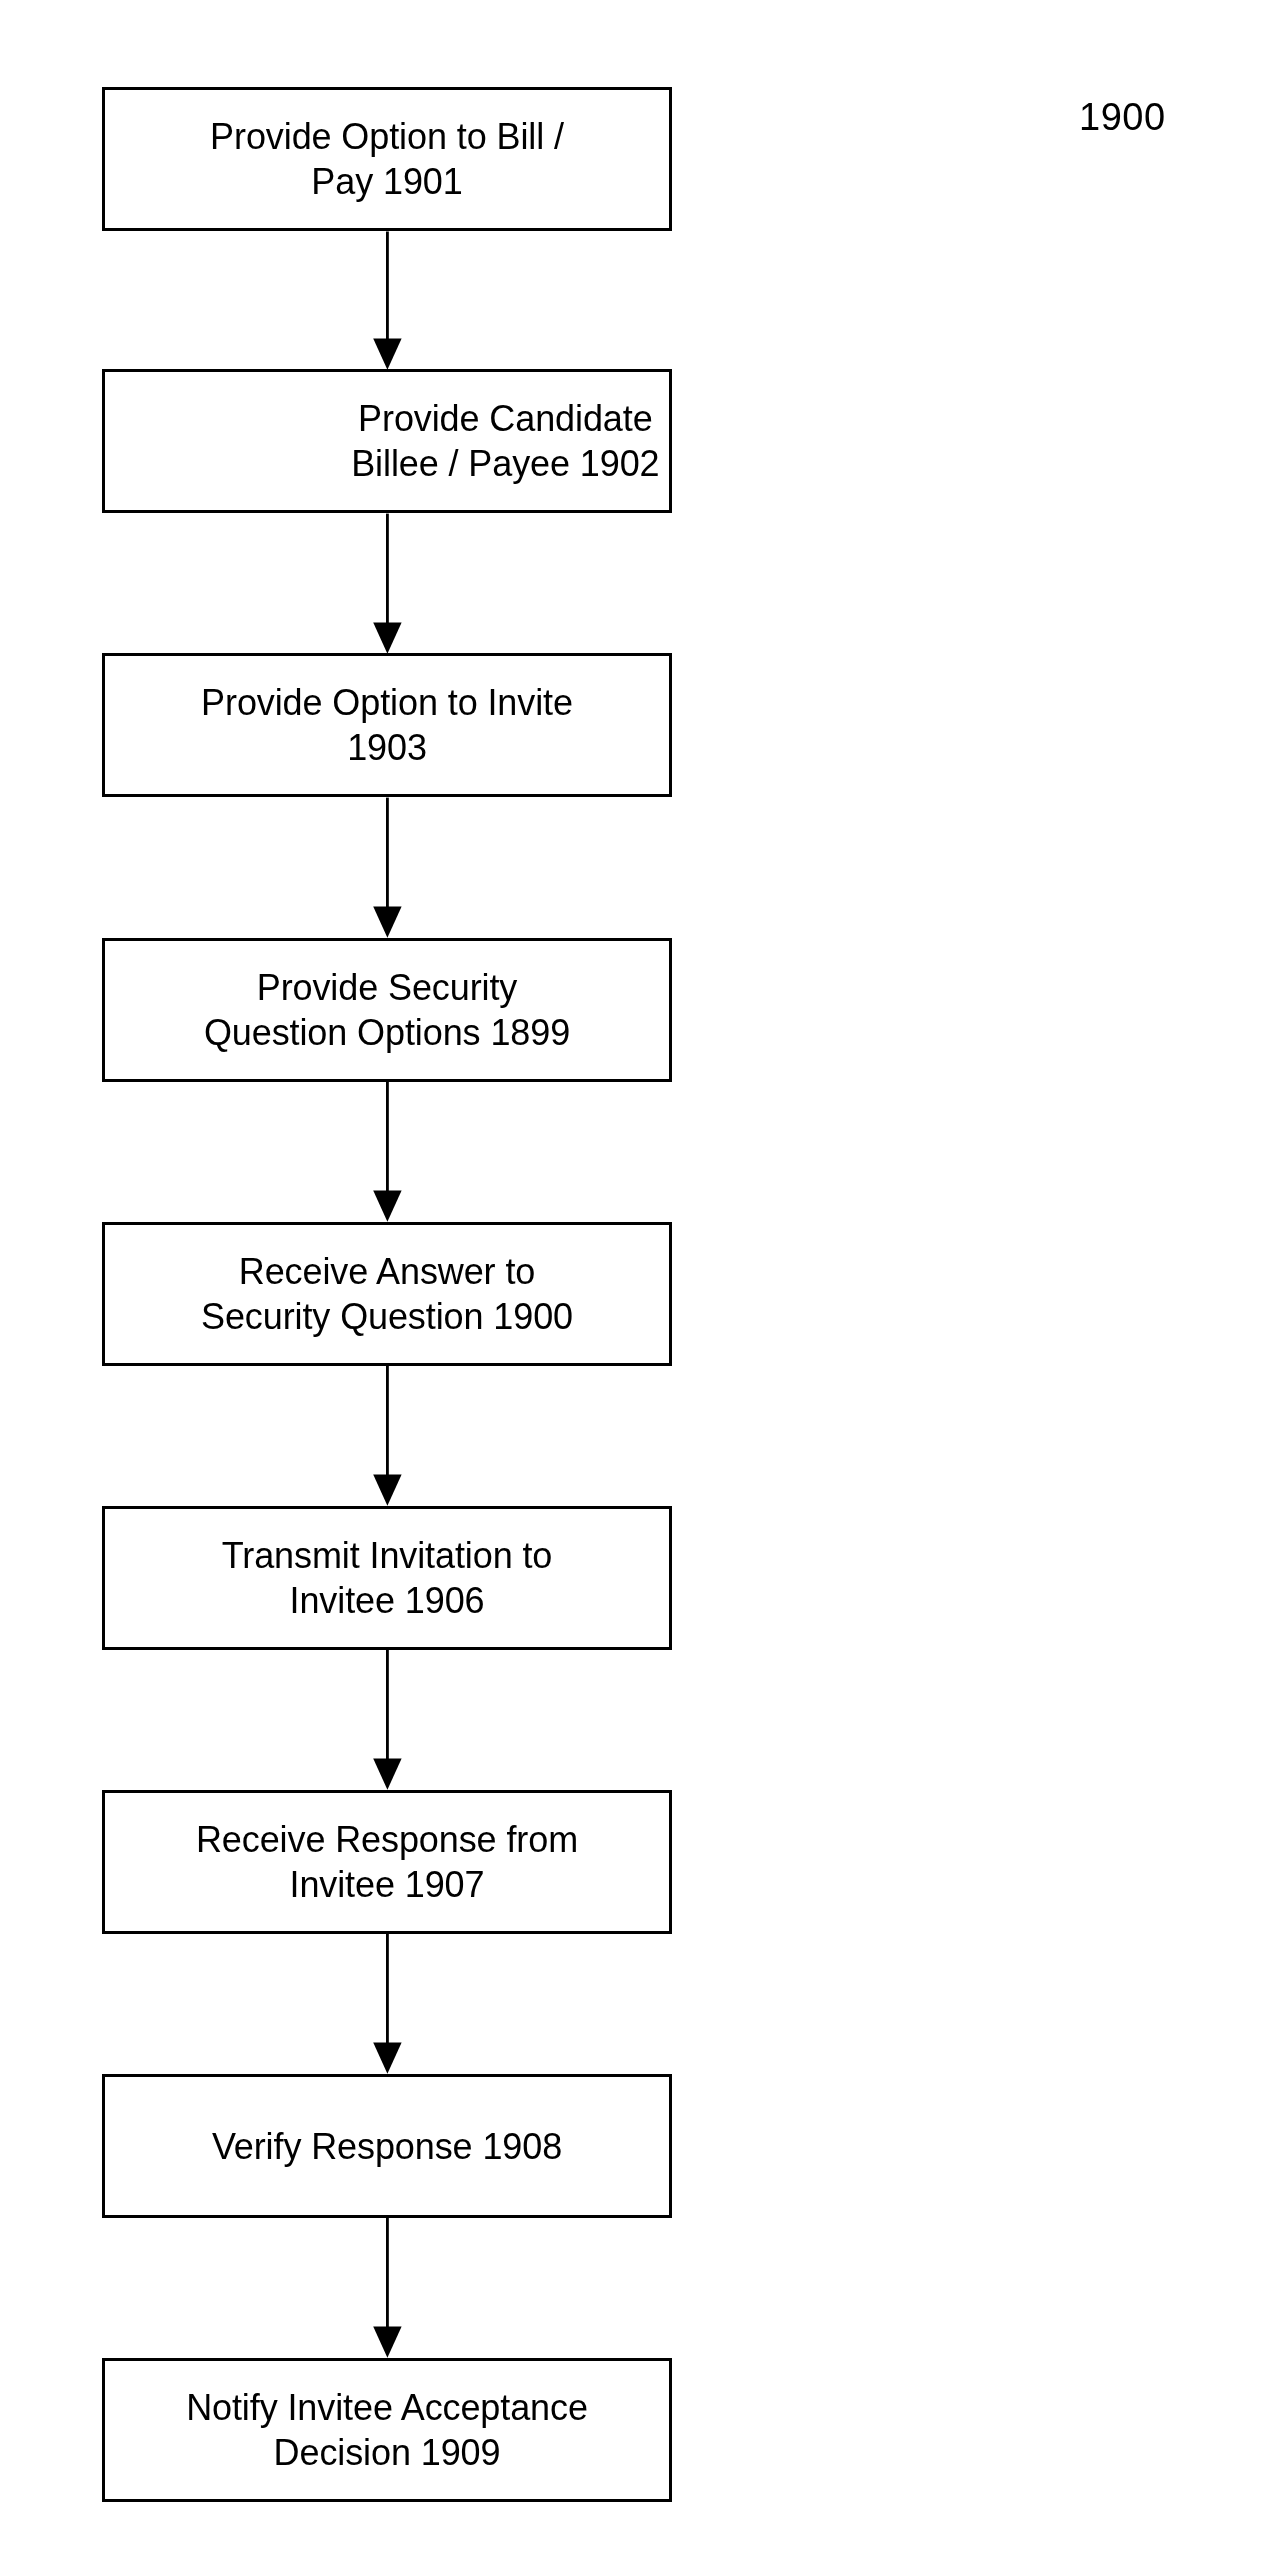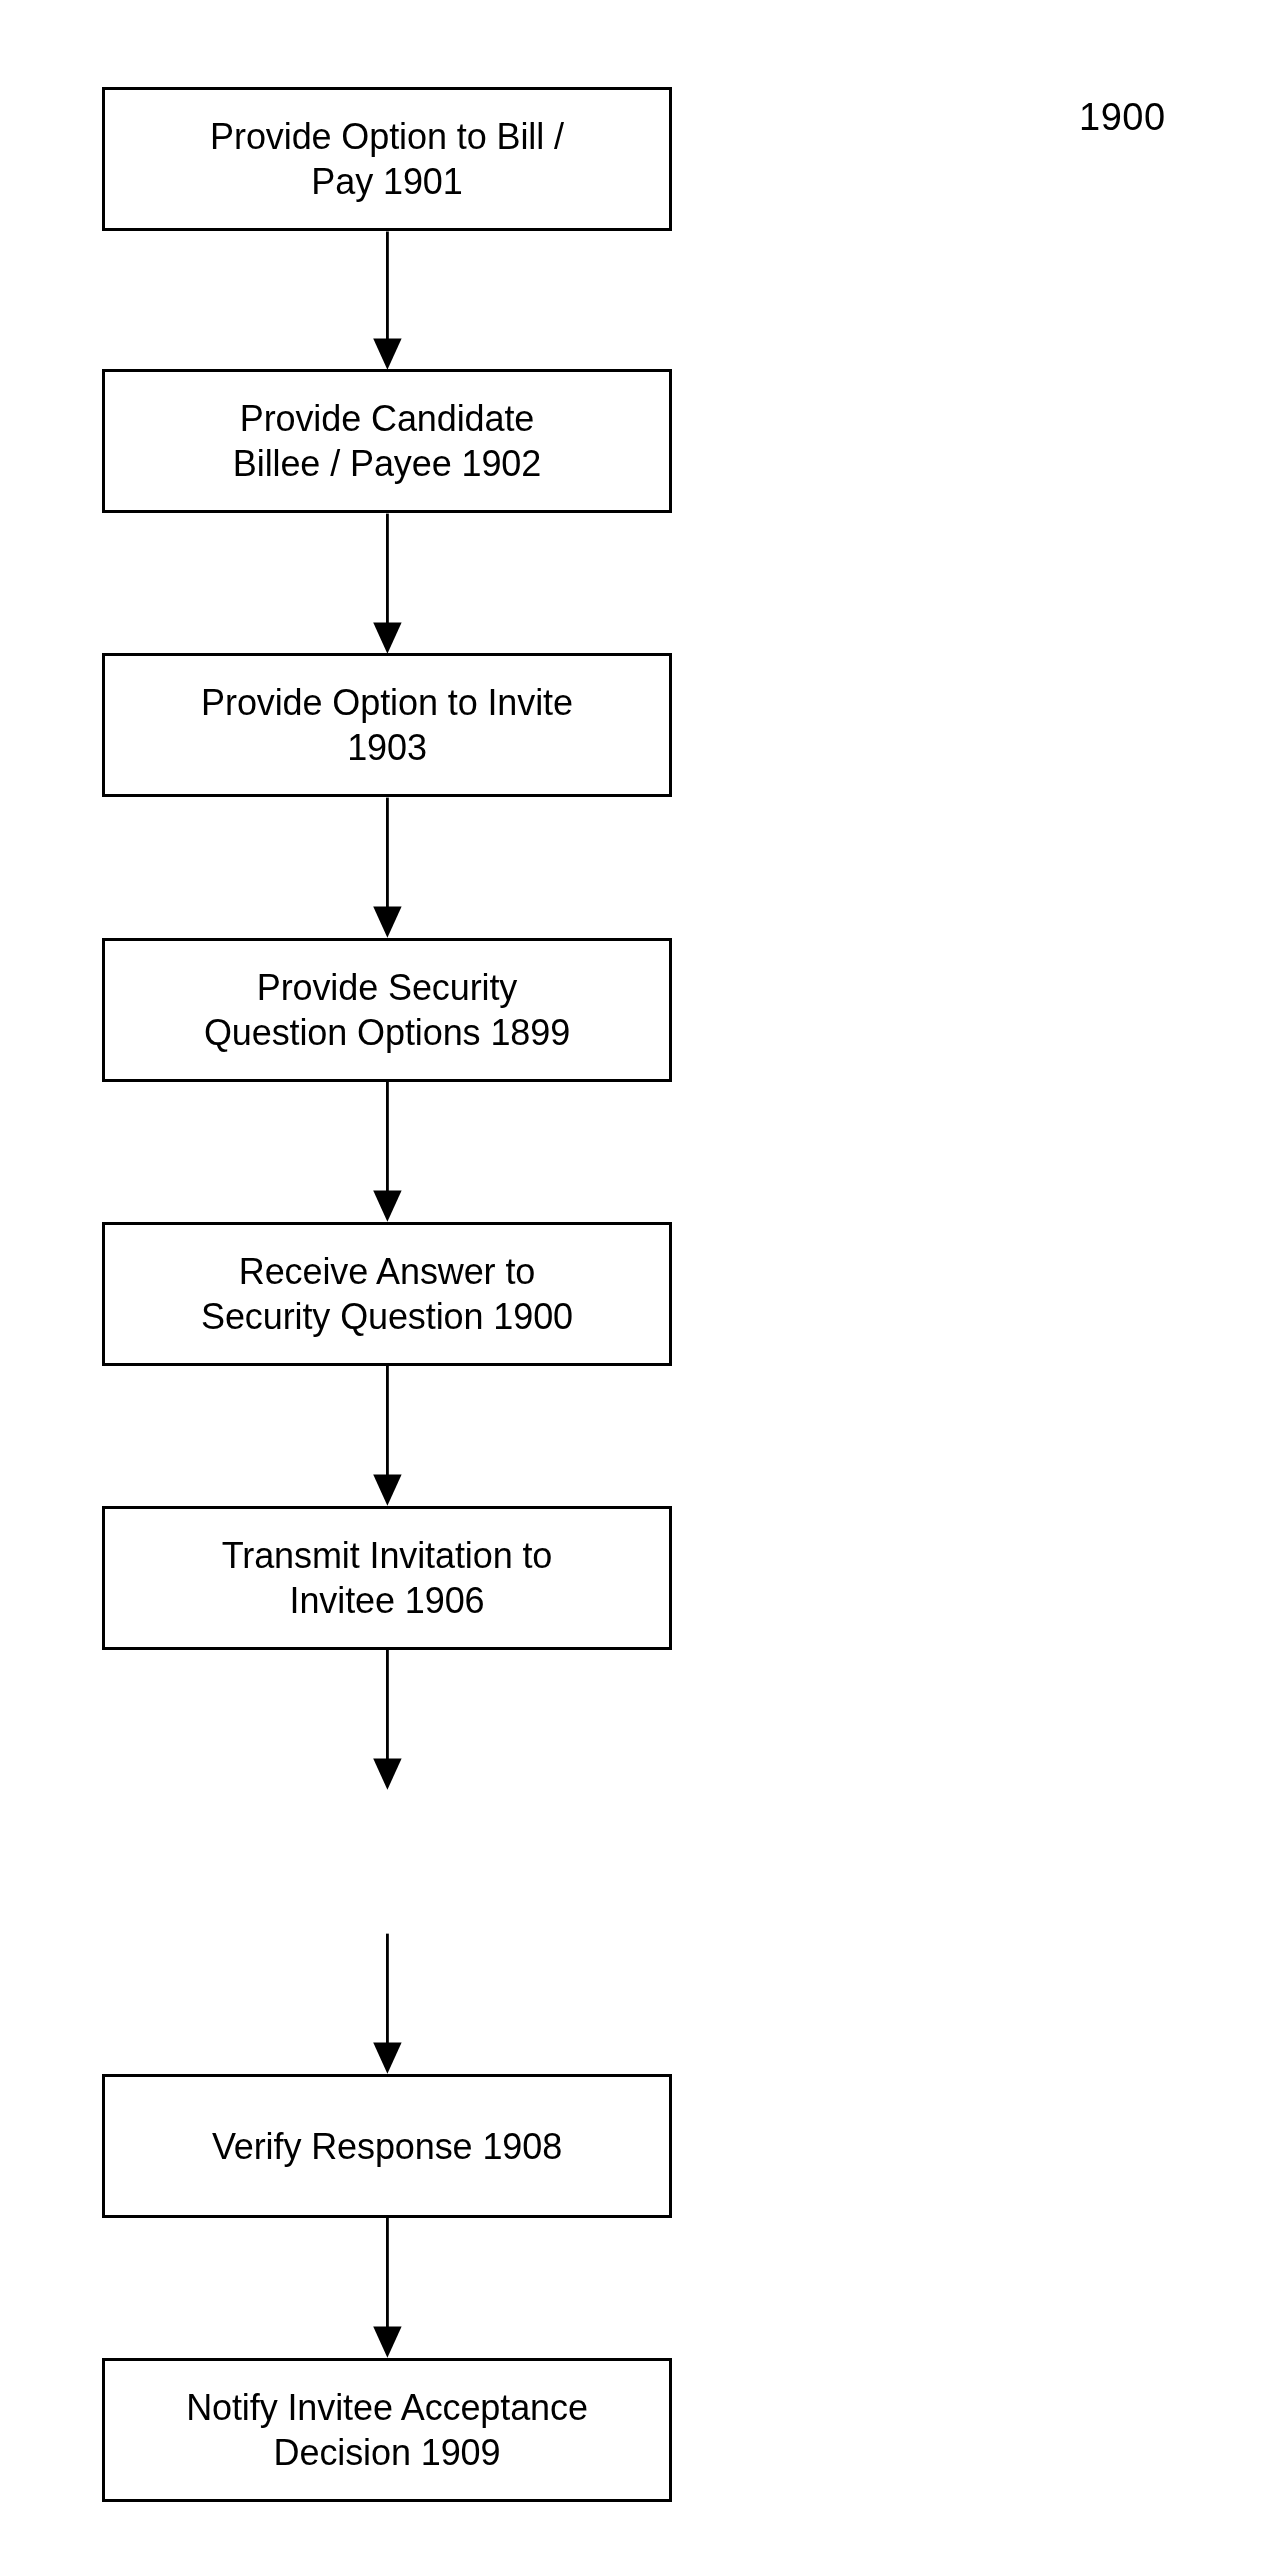--- a/index.html
+++ b/index.html
@@ -92,21 +92,21 @@
         <line x1="405" y1="2342" x2="405" y2="2459" stroke="#000000" stroke-width="3"></line>
         <polygon points="390,2457 420,2457 405,2490" fill="#000000" stroke="none"></polygon>
       </g>
   </svg>
 
   <div class="flow-node" style="top:87px;">
     <div class="flow-node-label">Provide Option to Bill /
 Pay 1901</div>
   </div>
 
-  <div class="flow-node" style="top:369px;">
+  <div class="flow-node" style="top:369px;justify-content:flex-end;">
     <div class="flow-node-label">Provide Candidate
 Billee / Payee 1902</div>
   </div>
 
   <div class="flow-node" style="top:653px;">
     <div class="flow-node-label">Provide Option to Invite
 1903</div>
   </div>
 
   <div class="flow-node" style="top:938px;">
@@ -117,20 +117,24 @@
   <div class="flow-node" style="top:1222px;">
     <div class="flow-node-label">Receive Answer to
 Security Question 1900</div>
   </div>
 
   <div class="flow-node" style="top:1506px;">
     <div class="flow-node-label">Transmit Invitation to
 Invitee 1906</div>
   </div>
 
+  <div class="flow-node" style="top:1790px;">
+    <div class="flow-node-label">Receive Response from
+Invitee 1907</div>
+  </div>
 
   <div class="flow-node" style="top:2074px;">
     <div class="flow-node-label">Verify Response 1908</div>
   </div>
 
   <div class="flow-node" style="top:2358px;">
     <div class="flow-node-label">Notify Invitee Acceptance
 Decision 1909</div>
   </div>
 

